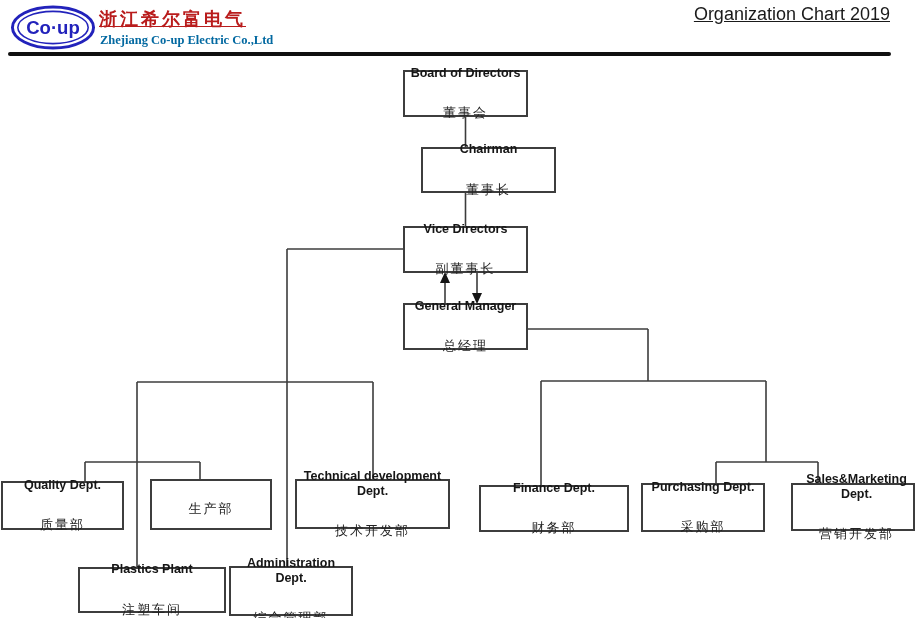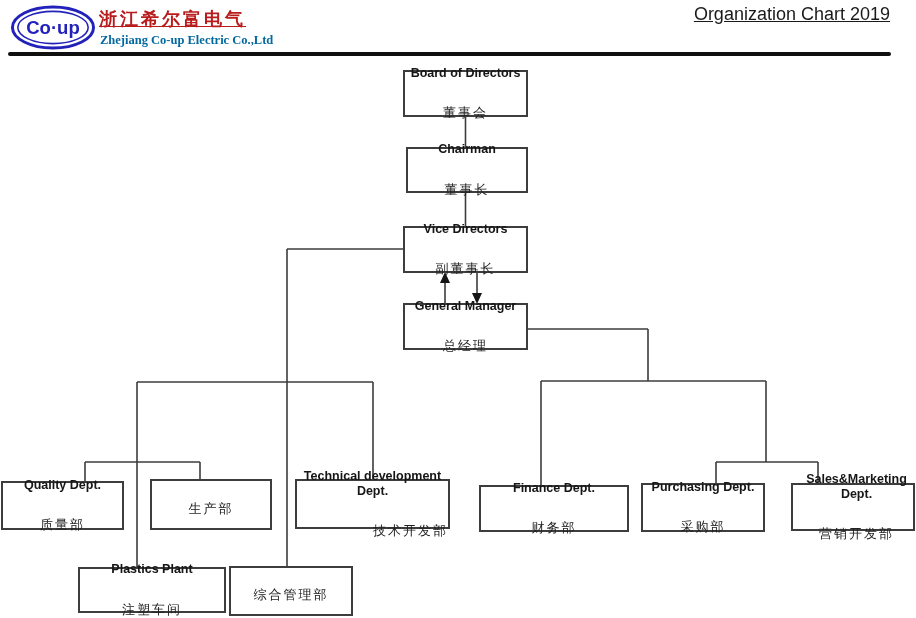--- a/index.html
+++ b/index.html
@@ -80,56 +80,57 @@
       <line x1="445" y1="303" x2="445" y2="282"></line>
       <polygon points="445,272 440,283 450,283" class="head"></polygon>
       <line x1="477" y1="273" x2="477" y2="294"></line>
       <polygon points="477,304 472,293 482,293" class="head"></polygon>
     </svg>
 
   <div class="node" style="left: 403px; top: 70px; width: 125px; height: 47px;">
     <div class="en">Board of Directors</div>
     <div class="zh">董事会</div>
   </div>
-  <div class="node" style="left: 406px; top: 147px; width: 122px; height: 46px;">
+  <div class="node" style="left: 421px; top: 147px; width: 135px; height: 46px;">
     <div class="en">Chairman</div>
     <div class="zh">董事长</div>
   </div>
   <div class="node" style="left: 403px; top: 226px; width: 125px; height: 47px;">
     <div class="en">Vice Directors</div>
     <div class="zh">副董事长</div>
   </div>
   <div class="node" style="left: 403px; top: 303px; width: 125px; height: 47px;">
     <div class="en">General Manager</div>
     <div class="zh">总经理</div>
   </div>
   <div class="node" style="left: 1px; top: 481px; width: 123px; height: 49px;">
     <div class="en">Quality Dept.</div>
     <div class="zh">质量部</div>
   </div>
   <div class="node" style="left: 150px; top: 479px; width: 122px; height: 51px;">
     <div class="zh">生产部</div>
   </div>
-  <div class="node" style="left: 295px; top: 479px; width: 155px; height: 50px; align-items: flex-end;">
+  <div class="node" style="left: 295px; top: 479px; width: 155px; height: 50px;">
     <div class="en">Technical development Dept.</div>
     <div class="zh">技术开发部</div>
   </div>
   <div class="node" style="left: 479px; top: 485px; width: 150px; height: 47px;">
     <div class="en">Finance Dept.</div>
     <div class="zh">财务部</div>
   </div>
   <div class="node" style="left: 641px; top: 483px; width: 124px; height: 49px;">
     <div class="en">Purchasing Dept.</div>
     <div class="zh">采购部</div>
   </div>
   <div class="node" style="left: 791px; top: 483px; width: 124px; height: 48px; padding-left: 7px;">
     <div class="en">Sales&amp;Marketing Dept.</div>
     <div class="zh">营销开发部</div>
   </div>
   <div class="node" style="left: 78px; top: 567px; width: 148px; height: 46px;">
     <div class="en">Plastics Plant</div>
     <div class="zh">注塑车间</div>
   </div>
   <div class="node" style="left: 229px; top: 566px; width: 124px; height: 50px;">
+    <div class="en">Administration Dept.</div>
     <div class="zh">综合管理部</div>
   </div>
 
 </div>
 
 </body></html>

